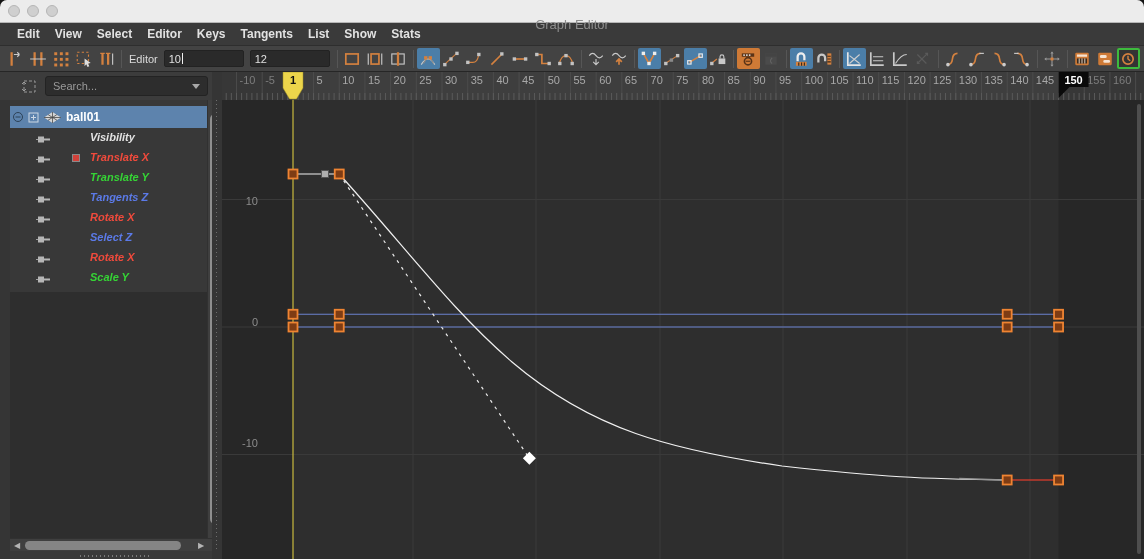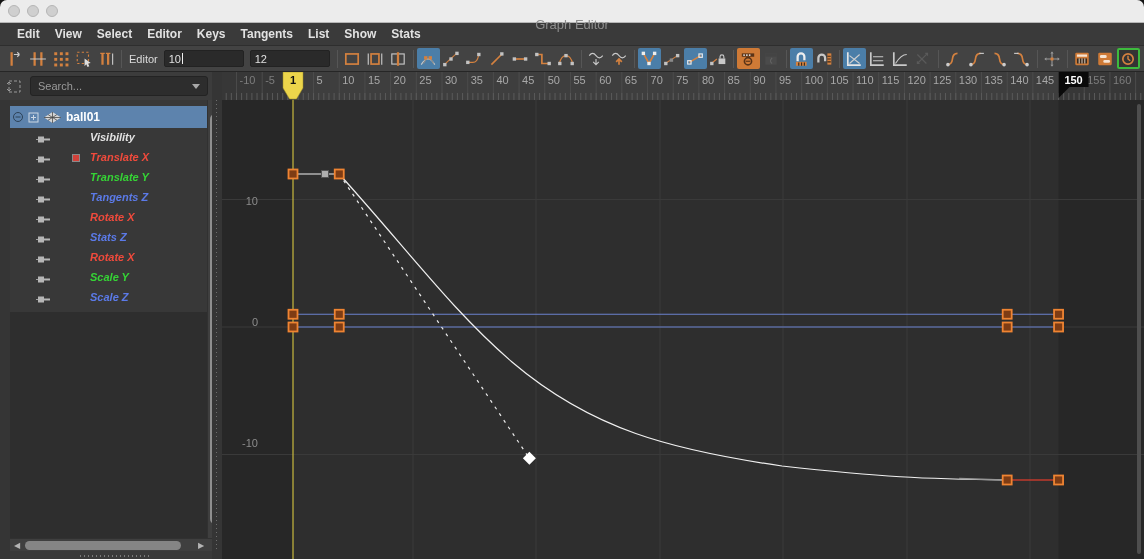--- a/index.html
+++ b/index.html
@@ -20,21 +20,21 @@
   .tbtn.disabled{opacity:.45;}
   .tbtn.green{box-shadow:inset 0 0 0 2px #3dbb3d;background:#343434;}
   .sep{width:1px;height:18px;background:#565656;margin:0 3px;flex:0 0 auto;}
   .stats{display:flex;align-items:center;gap:6px;margin:0 4px;}
   .stats-label{font-size:11px;color:#dcdcdc;}
   .stat-field{width:70px;height:15px;background:#2a2a2a;border:1px solid #222;border-radius:2px;color:#e0e0e0;font-size:11px;display:flex;align-items:center;padding:0 4px;}
   .caret{display:inline-block;width:1px;height:11px;background:#f0f0f0;margin-left:1px;}
   
   .content{display:flex;height:489px;}
   .left-panel{width:222px;background:#353535;display:flex;flex-direction:column;position:relative;flex:0 0 auto;}
-  .search-row{height:28px;display:flex;align-items:center;padding-left:5px;background:#3c3c3c;}
+  .search-row{height:28px;display:flex;align-items:center;padding-left:20px;background:#3c3c3c;}
   .filter-btn{width:18px;height:18px;flex:0 0 auto;display:flex;align-items:center;justify-content:center;}
   .search-field{flex:1;height:18px;margin:0 14px 0 7px;background:#2d2d2d;border:1px solid #232323;border-radius:3px;display:flex;align-items:center;padding:0 7px;}
   .search-text{flex:1;font-size:11px;color:#9a9a9a;}
   .dd-arrow{width:0;height:0;border-left:4px solid transparent;border-right:4px solid transparent;border-top:5px solid #a8a8a8;}
   .tree-block{flex:1;display:flex;flex-direction:column;margin-left:10px;min-height:0;}
   .tree-scroll-row{flex:1;display:flex;min-height:0;justify-content:center;}
   .tree{flex:1;background:#2e2e2e;overflow:hidden;position:relative;}
   .tree-rows{background:#383838;padding-top:6px;padding-bottom:4px;}
   .root-row{height:22px;background:#5d83ad;display:flex;align-items:center;padding-left:2px;gap:4px;}
   .root-label{font-size:12px;font-weight:bold;color:#fff;}
@@ -522,45 +522,37 @@
                       <path d="M8 6.5h6" stroke="#b6b6b6" stroke-width="2"></path>
                     </svg></span>
                   <span class="chan-label" style="color:#f04a3c">Rotate X</span>
                 </div>
                 <div class="chan-row">
                   <span class="chan-plug"><svg width="16" height="13">
                       <path d="M0 6.5h2" stroke="#9f9f9f"></path>
                       <rect x="2" y="3.5" width="6" height="6" fill="#b6b6b6"></rect>
                       <path d="M8 6.5h6" stroke="#b6b6b6" stroke-width="2"></path>
                     </svg></span>
-                  <span class="chan-label" style="color:#5b7ae8">Stats Z</span>
+                  <span class="chan-label" style="color:#5b7ae8">Select Z</span>
                 </div>
                 <div class="chan-row">
                   <span class="chan-plug"><svg width="16" height="13">
                       <path d="M0 6.5h2" stroke="#9f9f9f"></path>
                       <rect x="2" y="3.5" width="6" height="6" fill="#b6b6b6"></rect>
                       <path d="M8 6.5h6" stroke="#b6b6b6" stroke-width="2"></path>
                     </svg></span>
                   <span class="chan-label" style="color:#f04a3c">Rotate X</span>
                 </div>
                 <div class="chan-row">
                   <span class="chan-plug"><svg width="16" height="13">
                       <path d="M0 6.5h2" stroke="#9f9f9f"></path>
                       <rect x="2" y="3.5" width="6" height="6" fill="#b6b6b6"></rect>
                       <path d="M8 6.5h6" stroke="#b6b6b6" stroke-width="2"></path>
                     </svg></span>
                   <span class="chan-label" style="color:#35d435">Scale Y</span>
-                </div>
-                <div class="chan-row">
-                  <span class="chan-plug"><svg width="16" height="13">
-                      <path d="M0 6.5h2" stroke="#9f9f9f"></path>
-                      <rect x="2" y="3.5" width="6" height="6" fill="#b6b6b6"></rect>
-                      <path d="M8 6.5h6" stroke="#b6b6b6" stroke-width="2"></path>
-                    </svg></span>
-                  <span class="chan-label" style="color:#5b7ae8">Scale Z</span>
                 </div>
               </div>
           </div>
           <div class="vscroll">
             <span class="vs-btn">▲</span>
             <div class="vs-track">
                 <div class="vs-thumb"></div>
               </div>
             <span class="vs-btn">▼</span>
           </div>

